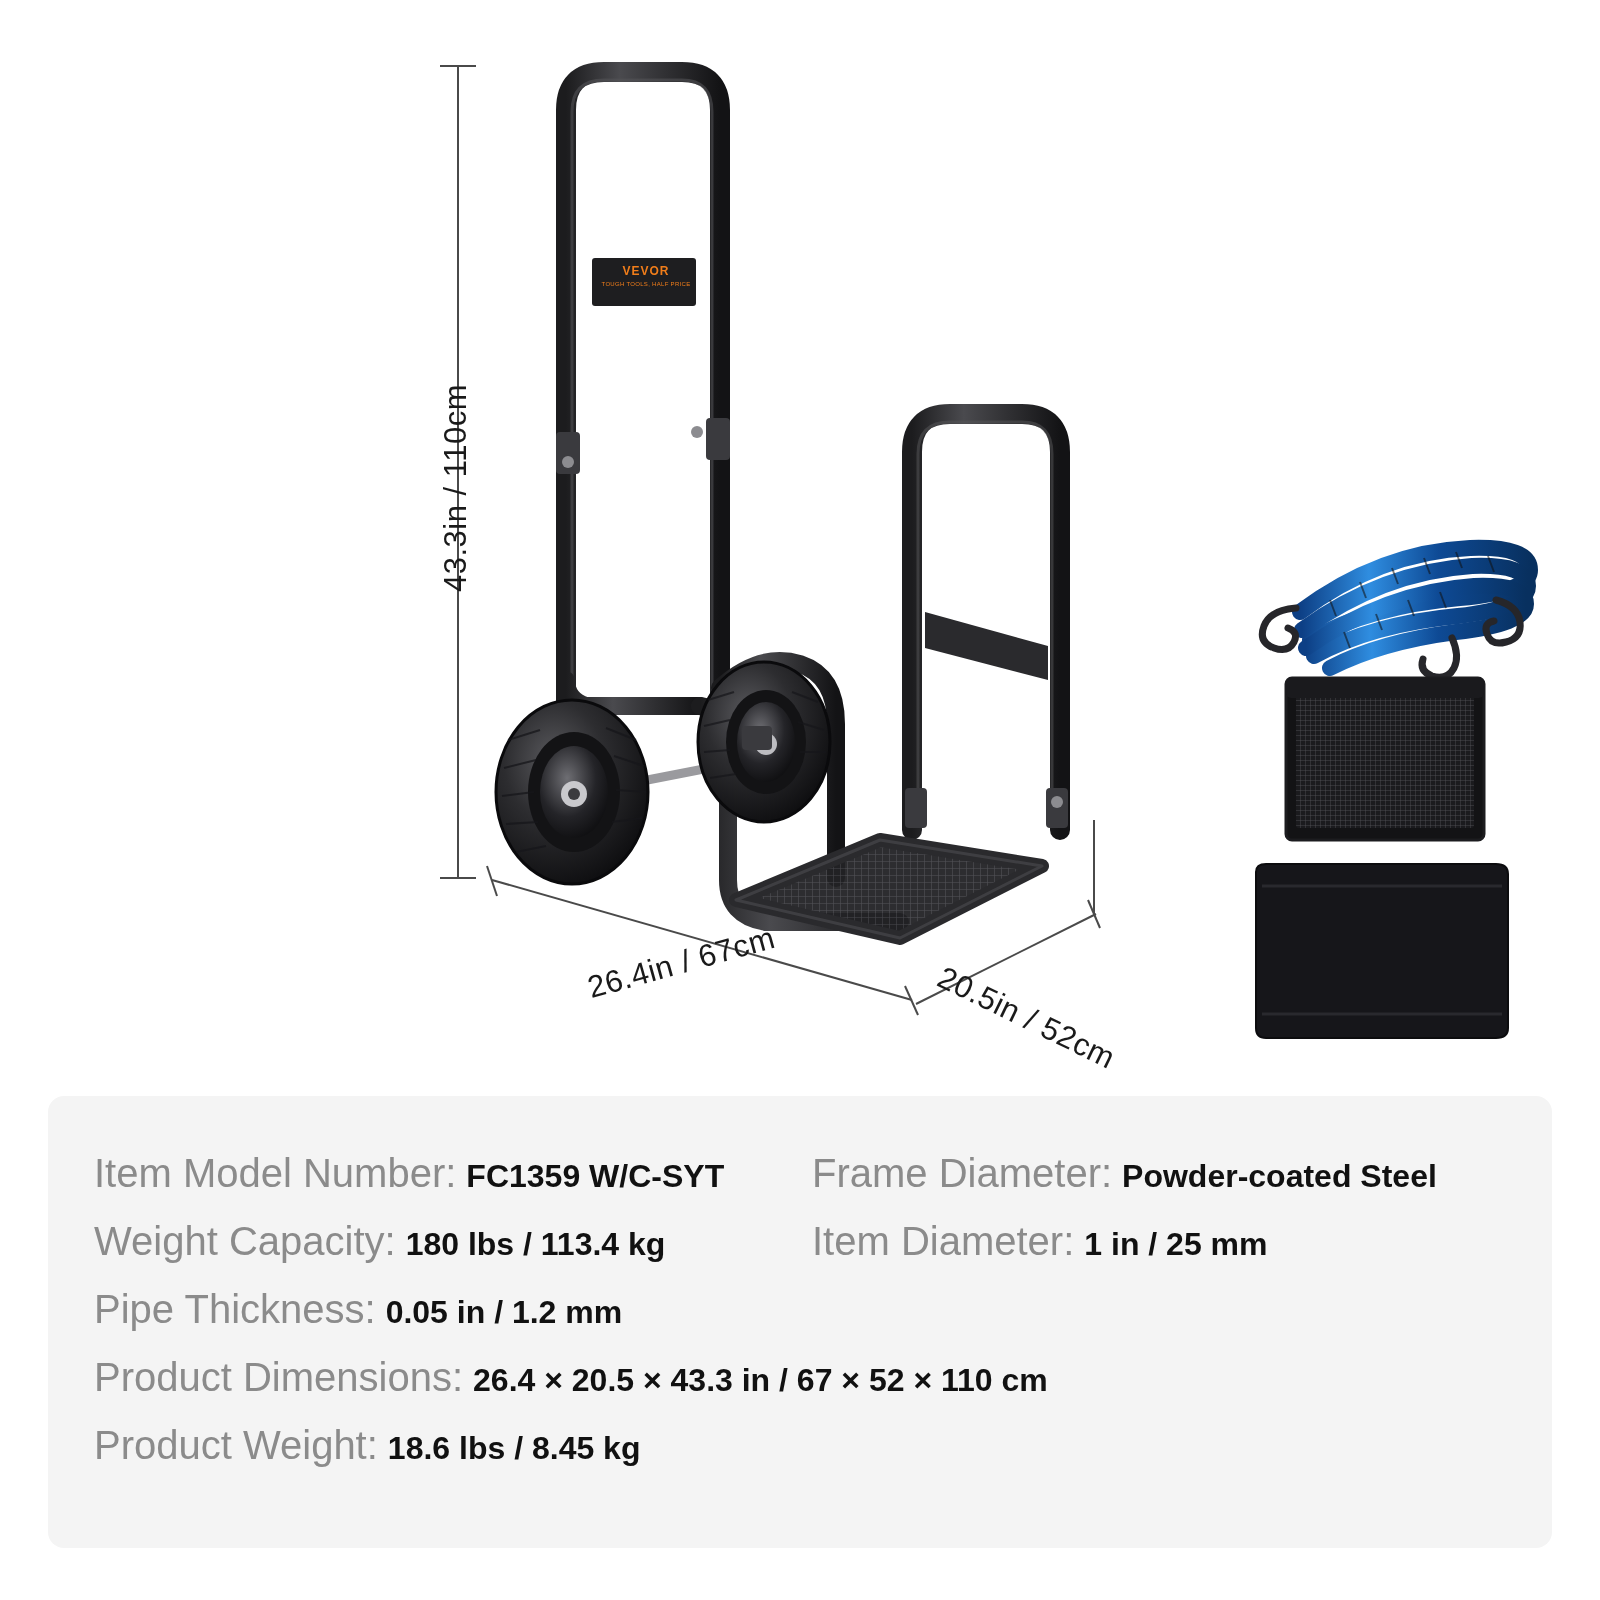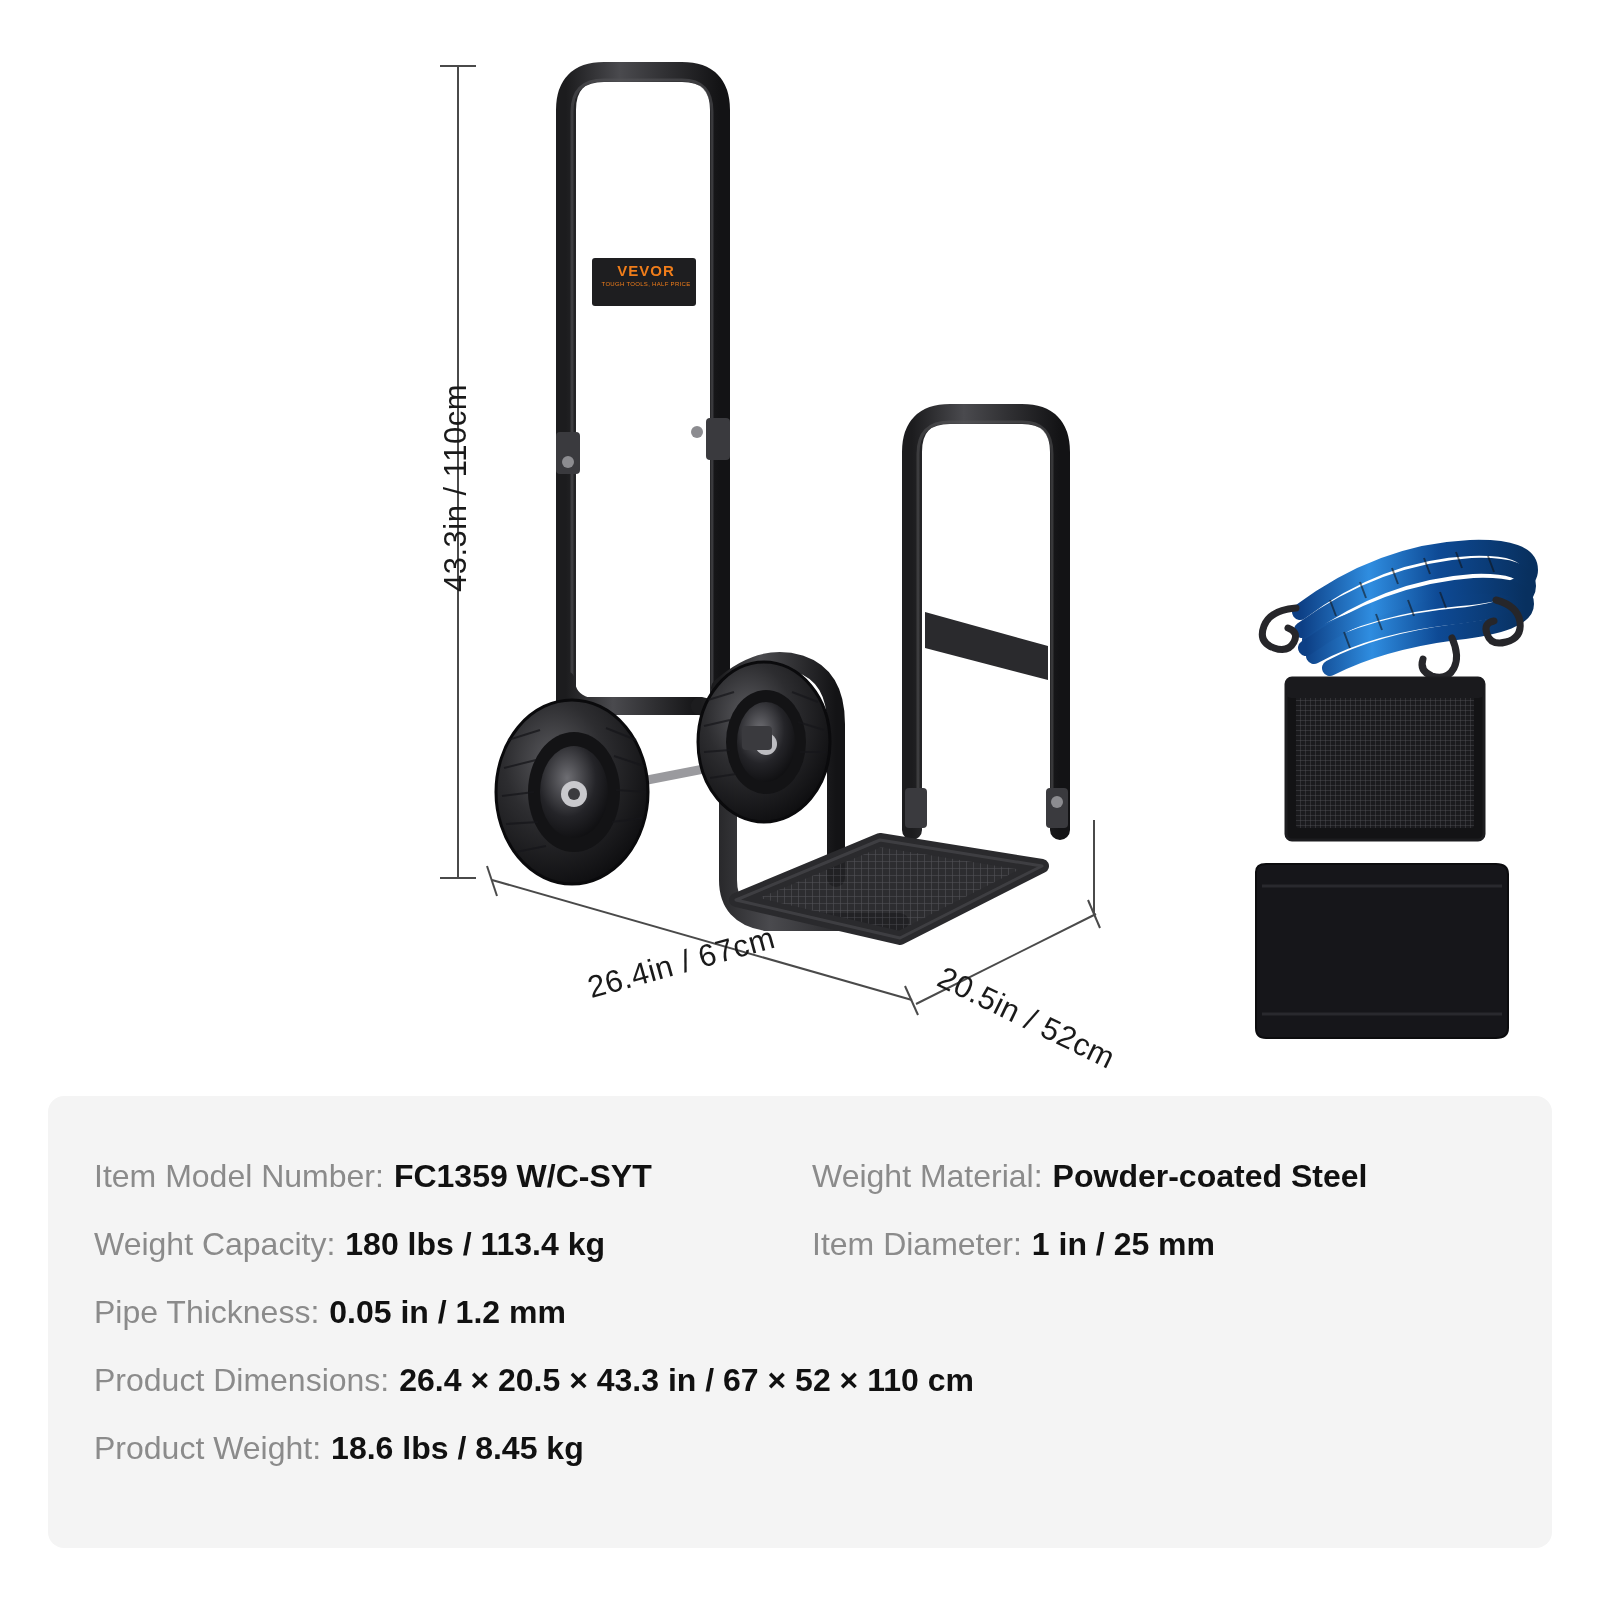--- a/index.html
+++ b/index.html
@@ -71,21 +71,21 @@
   .spec-row {
     display: flex;
     align-items: baseline;
     height: 68px;
   }
   .spec-row.full {
     grid-column: 1 / span 2;
   }
   .spec-label {
     color: #8b8b8b;
-    font-size: 32px;
+    font-size: 40px;
     font-weight: 400;
     white-space: nowrap;
   }
   .spec-value {
     color: #111111;
     font-size: 32px;
     font-weight: bold;
     margin-left: 10px;
     white-space: nowrap;
     margin-top: 18px;
@@ -259,40 +259,40 @@
     <g>
       <path d="M1256 872 Q1256 864 1266 864 L1496 864 Q1508 864 1508 874 L1508 1028 Q1508 1038 1496 1038 L1266 1038 Q1256 1038 1256 1028 Z" fill="#16161a"></path>
       <path d="M1262 886 L1502 886" stroke="#2e2e33" stroke-width="3" opacity="0.8"></path>
       <path d="M1262 1014 L1502 1014" stroke="#2e2e33" stroke-width="3" opacity="0.8"></path>
       <path d="M1256 872 Q1256 864 1266 864 L1496 864 Q1508 864 1508 874 L1508 1028 Q1508 1038 1496 1038 L1266 1038 Q1256 1038 1256 1028 Z" fill="none" stroke="#0c0c0e" stroke-width="2"></path>
     </g>
   </svg>
 
   
   <div style="position:absolute; left:600px; top:262px; width:92px; text-align:center;">
-    <div style="color:#f07d1a; font-size:15px; font-weight:bold; letter-spacing:1px; line-height:18px;">VEVOR</div>
+    <div style="color:#f07d1a; font-size:12px; font-weight:bold; letter-spacing:1px; line-height:18px;">VEVOR</div>
     <div style="color:#f07d1a; font-size:6px; letter-spacing:.3px; line-height:9px;">TOUGH TOOLS, HALF PRICE</div>
   </div>
 
   
   <div class="dim-label" id="dim-height-label">43.3in / 110cm</div>
   <div class="dim-label" id="dim-width-label">26.4in / 67cm</div>
   <div class="dim-label" id="dim-depth-label">20.5in / 52cm</div>
 </div>
 
 <div id="spec-panel">
   <div class="spec-grid">
 
     <div class="spec-row">
       <span class="spec-label">Item Model Number:</span>
       <span class="spec-value">FC1359 W/C-SYT</span>
     </div>
 
     <div class="spec-row">
-      <span class="spec-label">Weight Material:</span>
+      <span class="spec-label">Frame Diameter:</span>
       <span class="spec-value">Powder-coated Steel</span>
     </div>
 
     <div class="spec-row">
       <span class="spec-label">Weight Capacity:</span>
       <span class="spec-value">180 lbs / 113.4 kg</span>
     </div>
 
     <div class="spec-row">
       <span class="spec-label">Item Diameter:</span>

